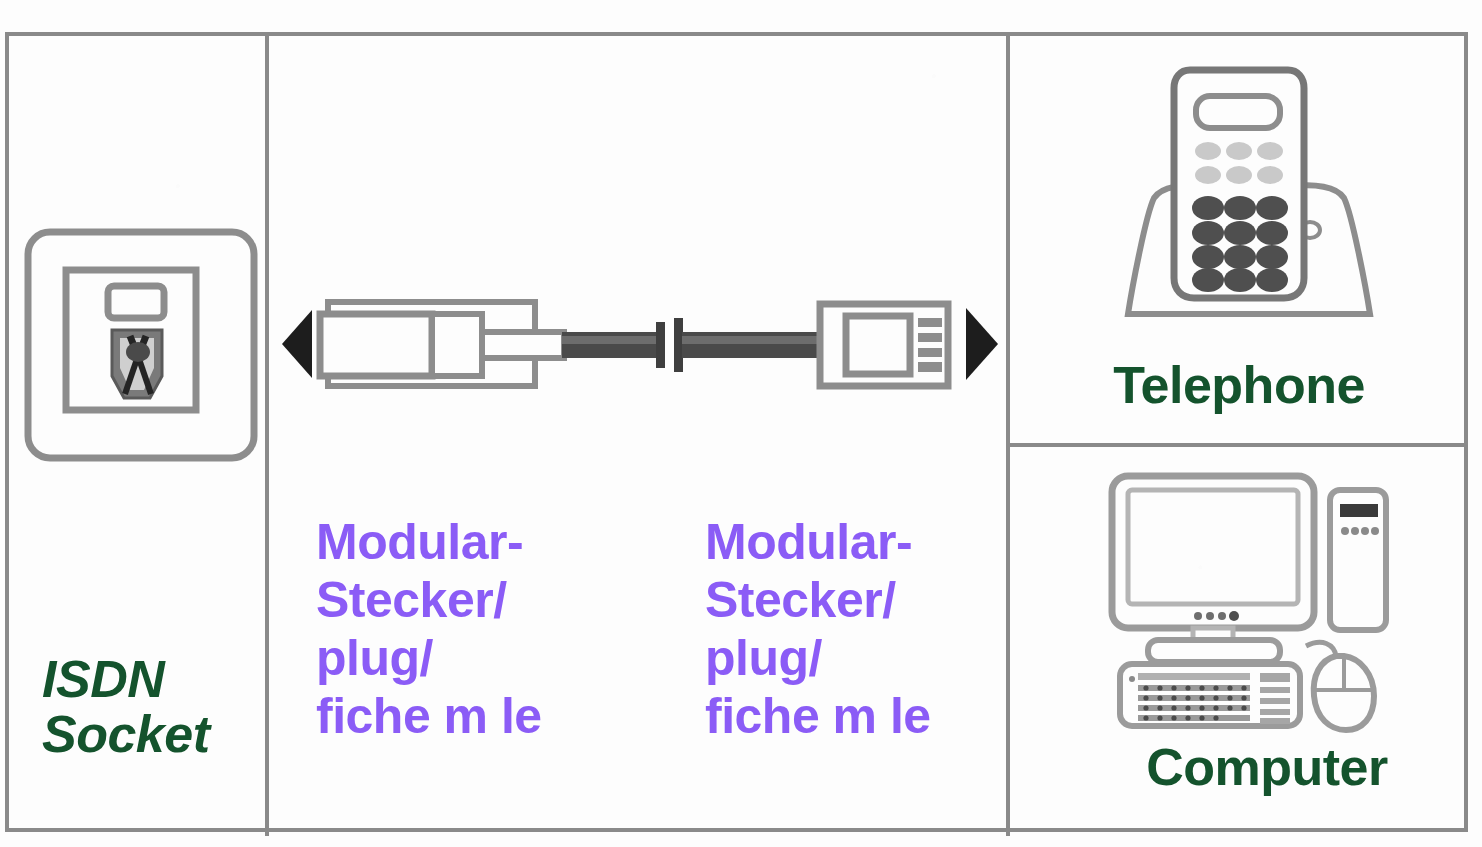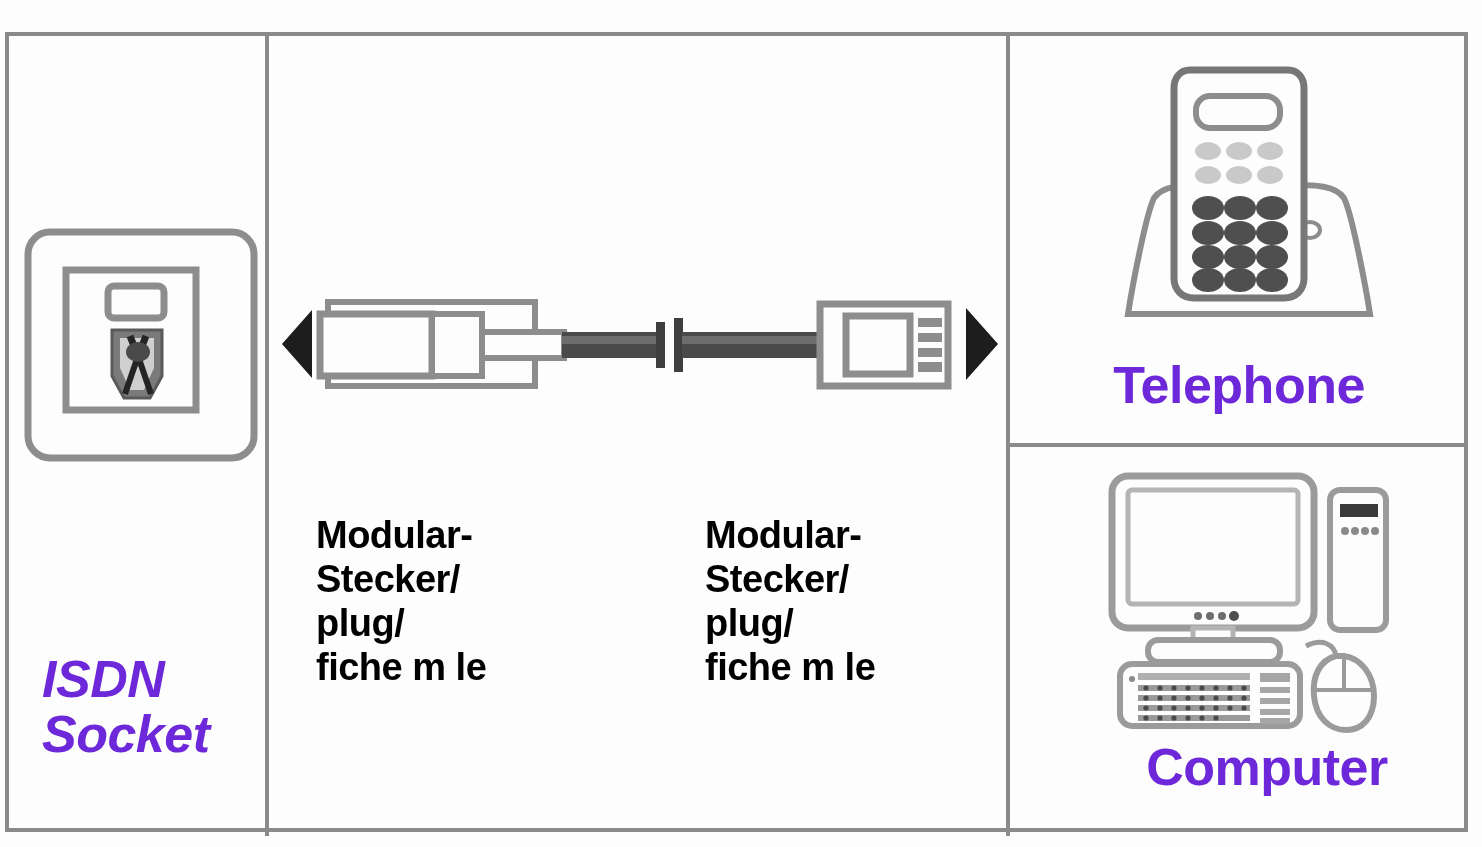--- a/index.html
+++ b/index.html
@@ -47,36 +47,36 @@
   
   .panel { position: absolute; }
   #panel-socket   { left: 9px;    top: 36px;  width: 256px; height: 796px; }
   #panel-cable    { left: 269px;  top: 36px;  width: 737px; height: 796px; }
   #panel-phone    { left: 1010px; top: 36px;  width: 458px; height: 407px; }
   #panel-computer { left: 1010px; top: 447px; width: 458px; height: 385px; }
 
   
   .caption {
     position: absolute;
-    color: #6d28d9;
+    color: #14532d;
     font-weight: bold;
     letter-spacing: -0.5px;
     white-space: pre;
     line-height: 1.06;
   }
   #cap-socket {
     left: 42px;
     top: 652px;
     font-size: 52px;
     font-style: italic;
   }
   .cap-modular {
-    font-size: 38px;
+    font-size: 50px;
     line-height: 1.16;
-    color: #000000;
+    color: #8b5cf6;
   }
   #cap-mod-1 { left: 316px; top: 513px; }
   #cap-mod-2 { left: 705px; top: 513px; }
   #cap-phone {
     left: 1010px;
     top: 358px;
     width: 458px;
     text-align: center;
     font-size: 52px;
   }

